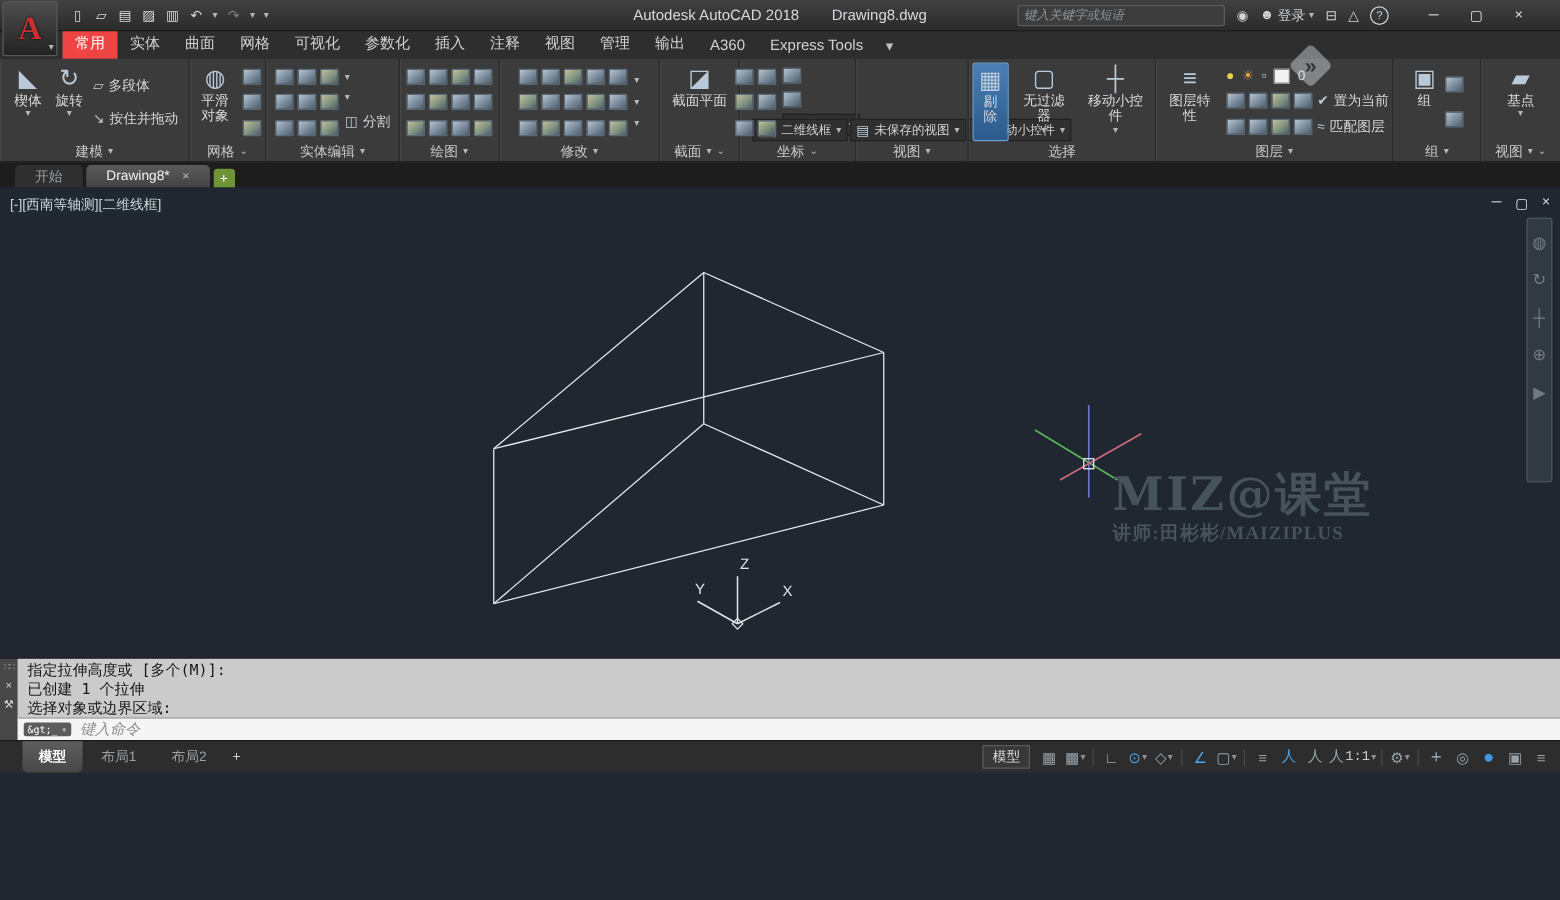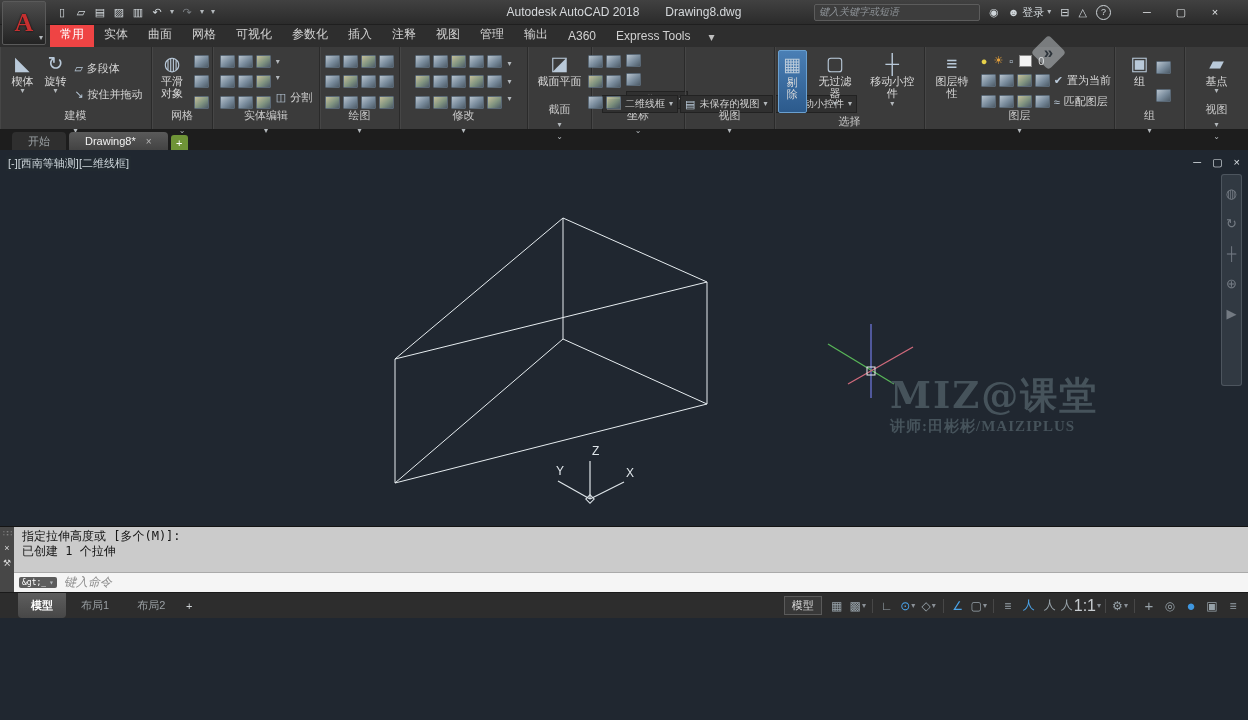--- a/index.html
+++ b/index.html
@@ -34,21 +34,21 @@
           color:#d2d2d2;font-size:12px;}
   .rtab{padding:3px 10px 4px;cursor:pointer;white-space:nowrap;}
   .rtab.active{background:#ef4444;color:#fff;border-radius:2px 2px 0 0;}
   .tabrow .more{padding:3px 8px;color:#bfbfbf;}
   
   .ribbon{height:82px;background:#3b3b3b;display:flex;border-bottom:1px solid #1c1c1c;}
   .panel{border-right:1px solid #2a2a2a;box-shadow:inset 1px 0 0 #464646;display:flex;
          flex-direction:column;box-sizing:border-box;}
   .pc{flex:1;display:flex;align-items:stretch;justify-content:center;gap:5px;padding:3px 3px 0;min-height:0;}
   .plabel{height:16px;font-size:11px;color:#c9c9c9;display:flex;align-items:center;justify-content:center;
-          gap:4px;cursor:pointer;flex-direction:column;}
+          gap:4px;cursor:pointer;}
   .chev{font-size:8px;color:#b3b8bc;line-height:1;}
   .big{display:flex;flex-direction:column;align-items:center;justify-content:flex-start;
        padding:2px 3px;color:#dadada;font-size:11px;text-align:center;line-height:1.12;cursor:pointer;
        border-radius:2px;}
   .bigicon{font-size:19px;color:#b9c9d9;line-height:23px;}
   .big.selected{background:linear-gradient(#4a7fb5,#2c5a8c);border:1px solid #6aa0d0;}
   .col{display:flex;flex-direction:column;justify-content:space-evenly;align-items:flex-start;}
   .srow{display:flex;align-items:center;gap:4px;font-size:11px;color:#d6d6d6;cursor:pointer;white-space:nowrap;}
   .sicon{color:#b9c9d9;font-size:11px;}
   .mini{display:grid;gap:3px 3px;align-content:space-evenly;}
@@ -115,21 +115,21 @@
   .ltab.active{background:linear-gradient(#5e5e5e,#474747);color:#fff;font-weight:bold;}
   .ltab-plus{width:18px;display:flex;align-items:center;justify-content:center;color:#cfd4d7;cursor:pointer;}
   .sb-right{margin-left:auto;display:flex;align-items:center;gap:1px;padding-right:5px;}
   .sb-model{padding:0 7px;border:1px solid #5a5a5a;height:17px;display:flex;align-items:center;
             color:#dcdcdc;margin-right:4px;cursor:pointer;background:#383838;}
   .sbi{min-width:20px;height:19px;display:flex;align-items:center;justify-content:center;
        font-size:12px;color:#97a2a9;cursor:pointer;gap:1px;}
   .sbi.on{color:#4aa3e8;}
   .sbi .chev{color:#8a9096;}
   .sbi.gperf{color:#3f97e0;font-size:15px;}
-  .sbtxt{font-size:16px;color:#c7ccd0;}
+  .sbtxt{font-size:11px;color:#c7ccd0;font-family:Liberation Mono, monospace;}
   .sep{width:1px;height:14px;background:#474747;margin:0 3px;}
 </style>
 </head>
 <body>
 
 <div class="app">
 
   <div class="titlebar">
     <div class="appbtn">
       <span class="a">A</span>
@@ -547,20 +547,21 @@
   <div class="cmd">
     <div class="cmd-strip">
       <span class="grip">∷∷</span>
       <span>×</span>
       <span>⚒</span>
     </div>
     <div class="cmd-main">
       <div class="cmd-hist">
         <div>指定拉伸高度或 [多个(M)]:</div>
         <div>已创建 1 个拉伸</div>
+        <div>选择对象或边界区域:</div>
       </div>
       <div class="cmd-input">
         <span class="prompt-box">
           <span>&amp;gt;_</span>
           <span class="chev">▾</span>
         </span>
         <span class="ph">键入命令</span>
       </div>
     </div>
   </div>

